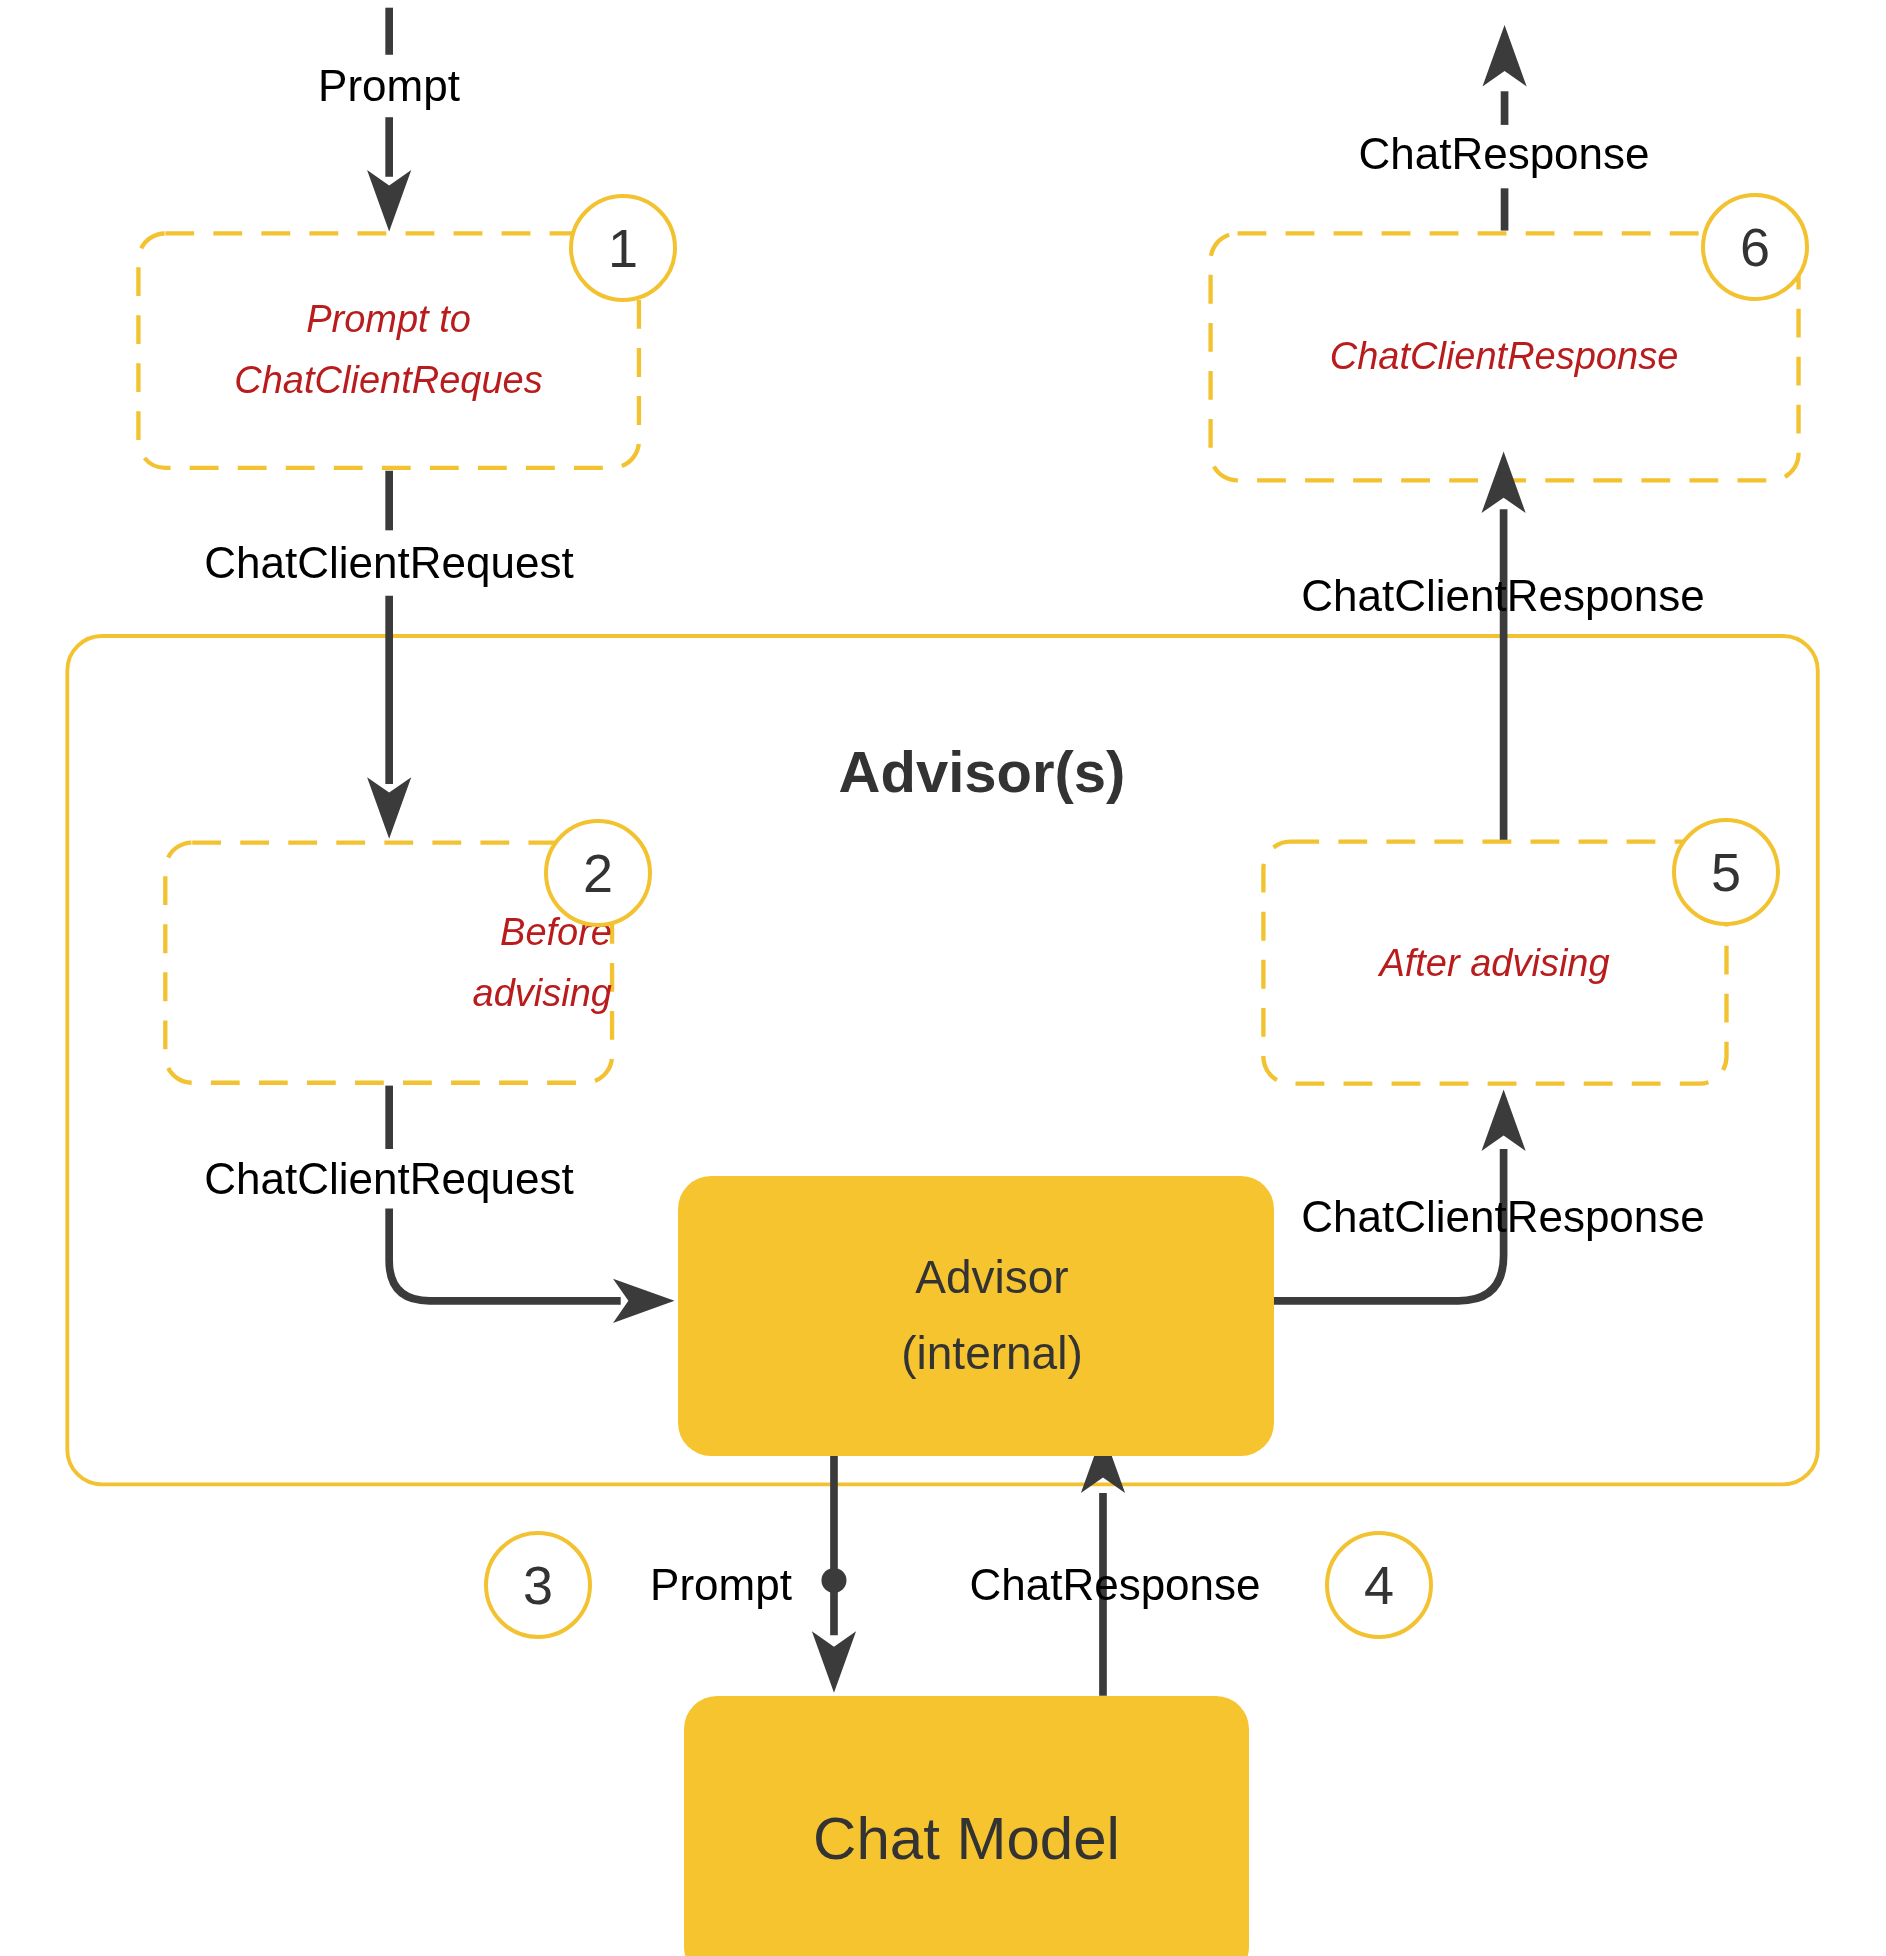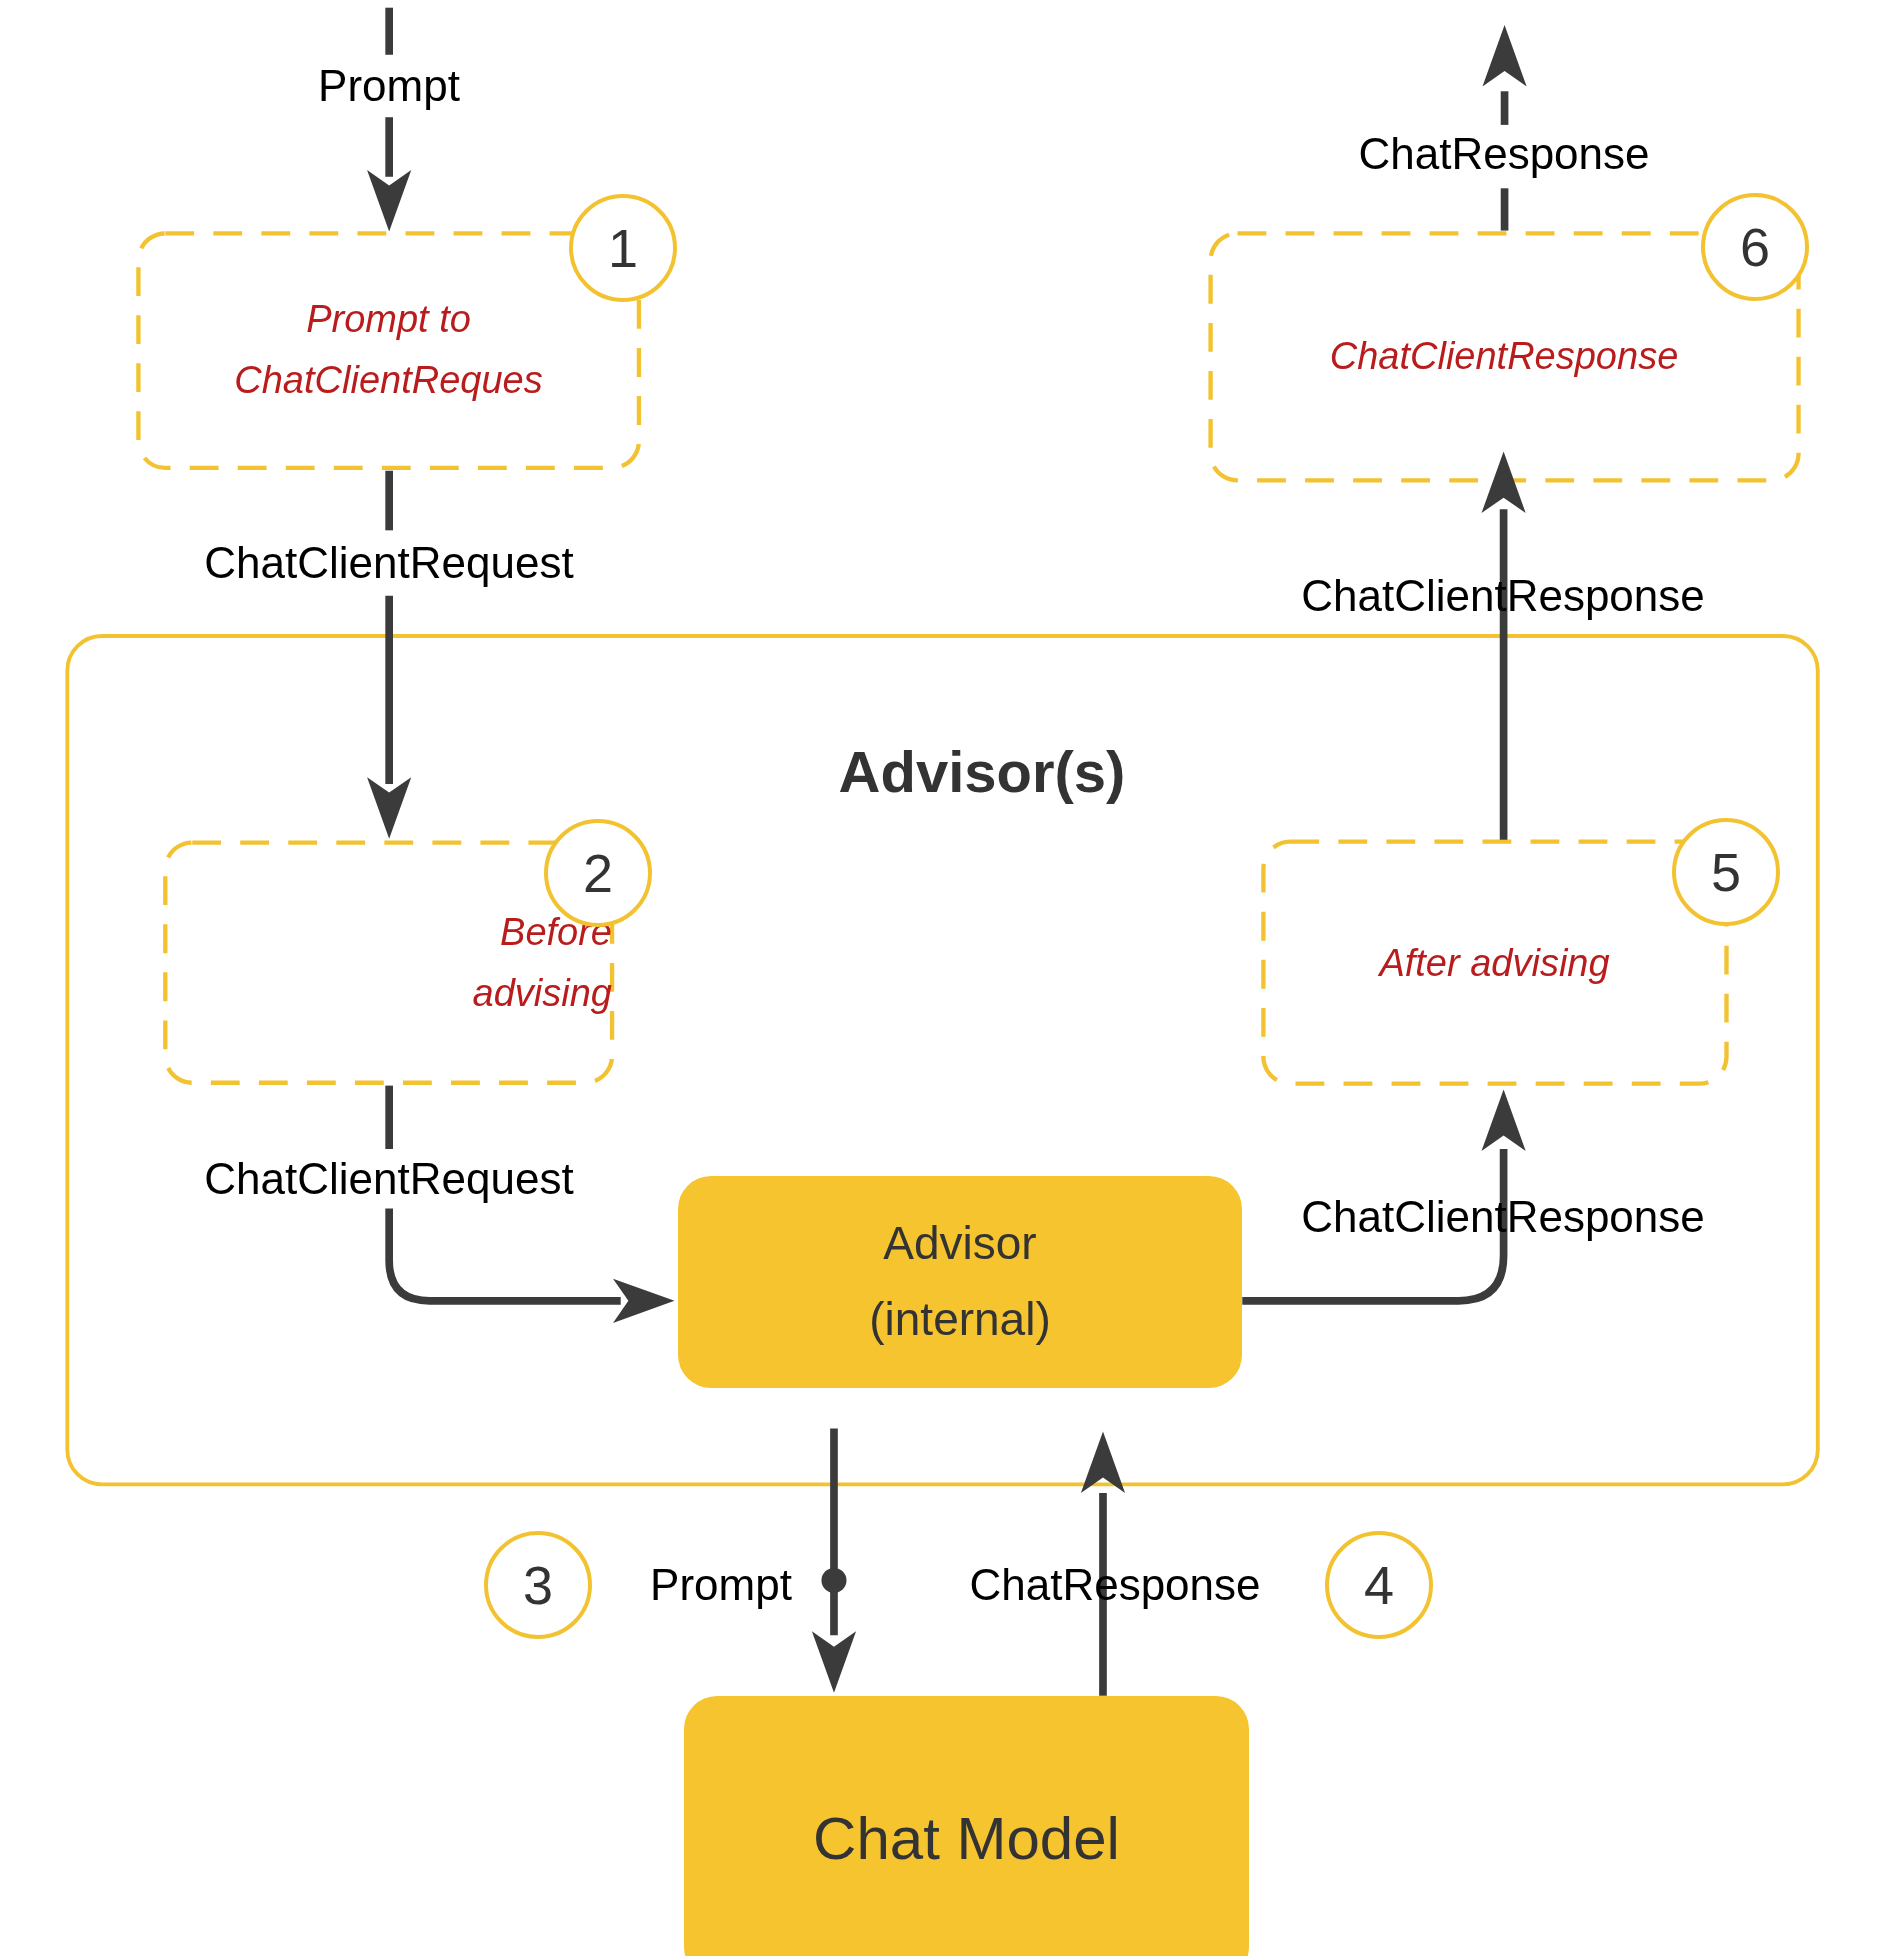--- a/index.html
+++ b/index.html
@@ -162,21 +162,21 @@
     <span>Before</span>
     <span>advising</span>
   </div>
   <div class="node-text" style="left:1263px; top:842px; width:463px; height:242px;">
     <span>After advising</span>
   </div>
   <div class="node-text" style="left:1210px; top:233px; width:588px; height:247px;">
     <span>ChatClientResponse</span>
   </div>
 
-  <div class="solid-box advisor-internal" style="left:678px; top:1176px; width:564px; height:212px;">
+  <div class="solid-box advisor-internal" style="left:678px; top:1176px; width:564px; height:280px;padding-left:32px;">
     <span>Advisor</span>
     <span>(internal)</span>
   </div>
   <div class="solid-box chat-model" style="left:684px; top:1696px; width:565px; height:284px;">
     <span>Chat Model</span>
   </div>
 
   <div class="badge" style="left:623px; top:248px;">1</div>
   <div class="badge" style="left:598px; top:873px;">2</div>
   <div class="badge" style="left:538px; top:1585px;">3</div>

